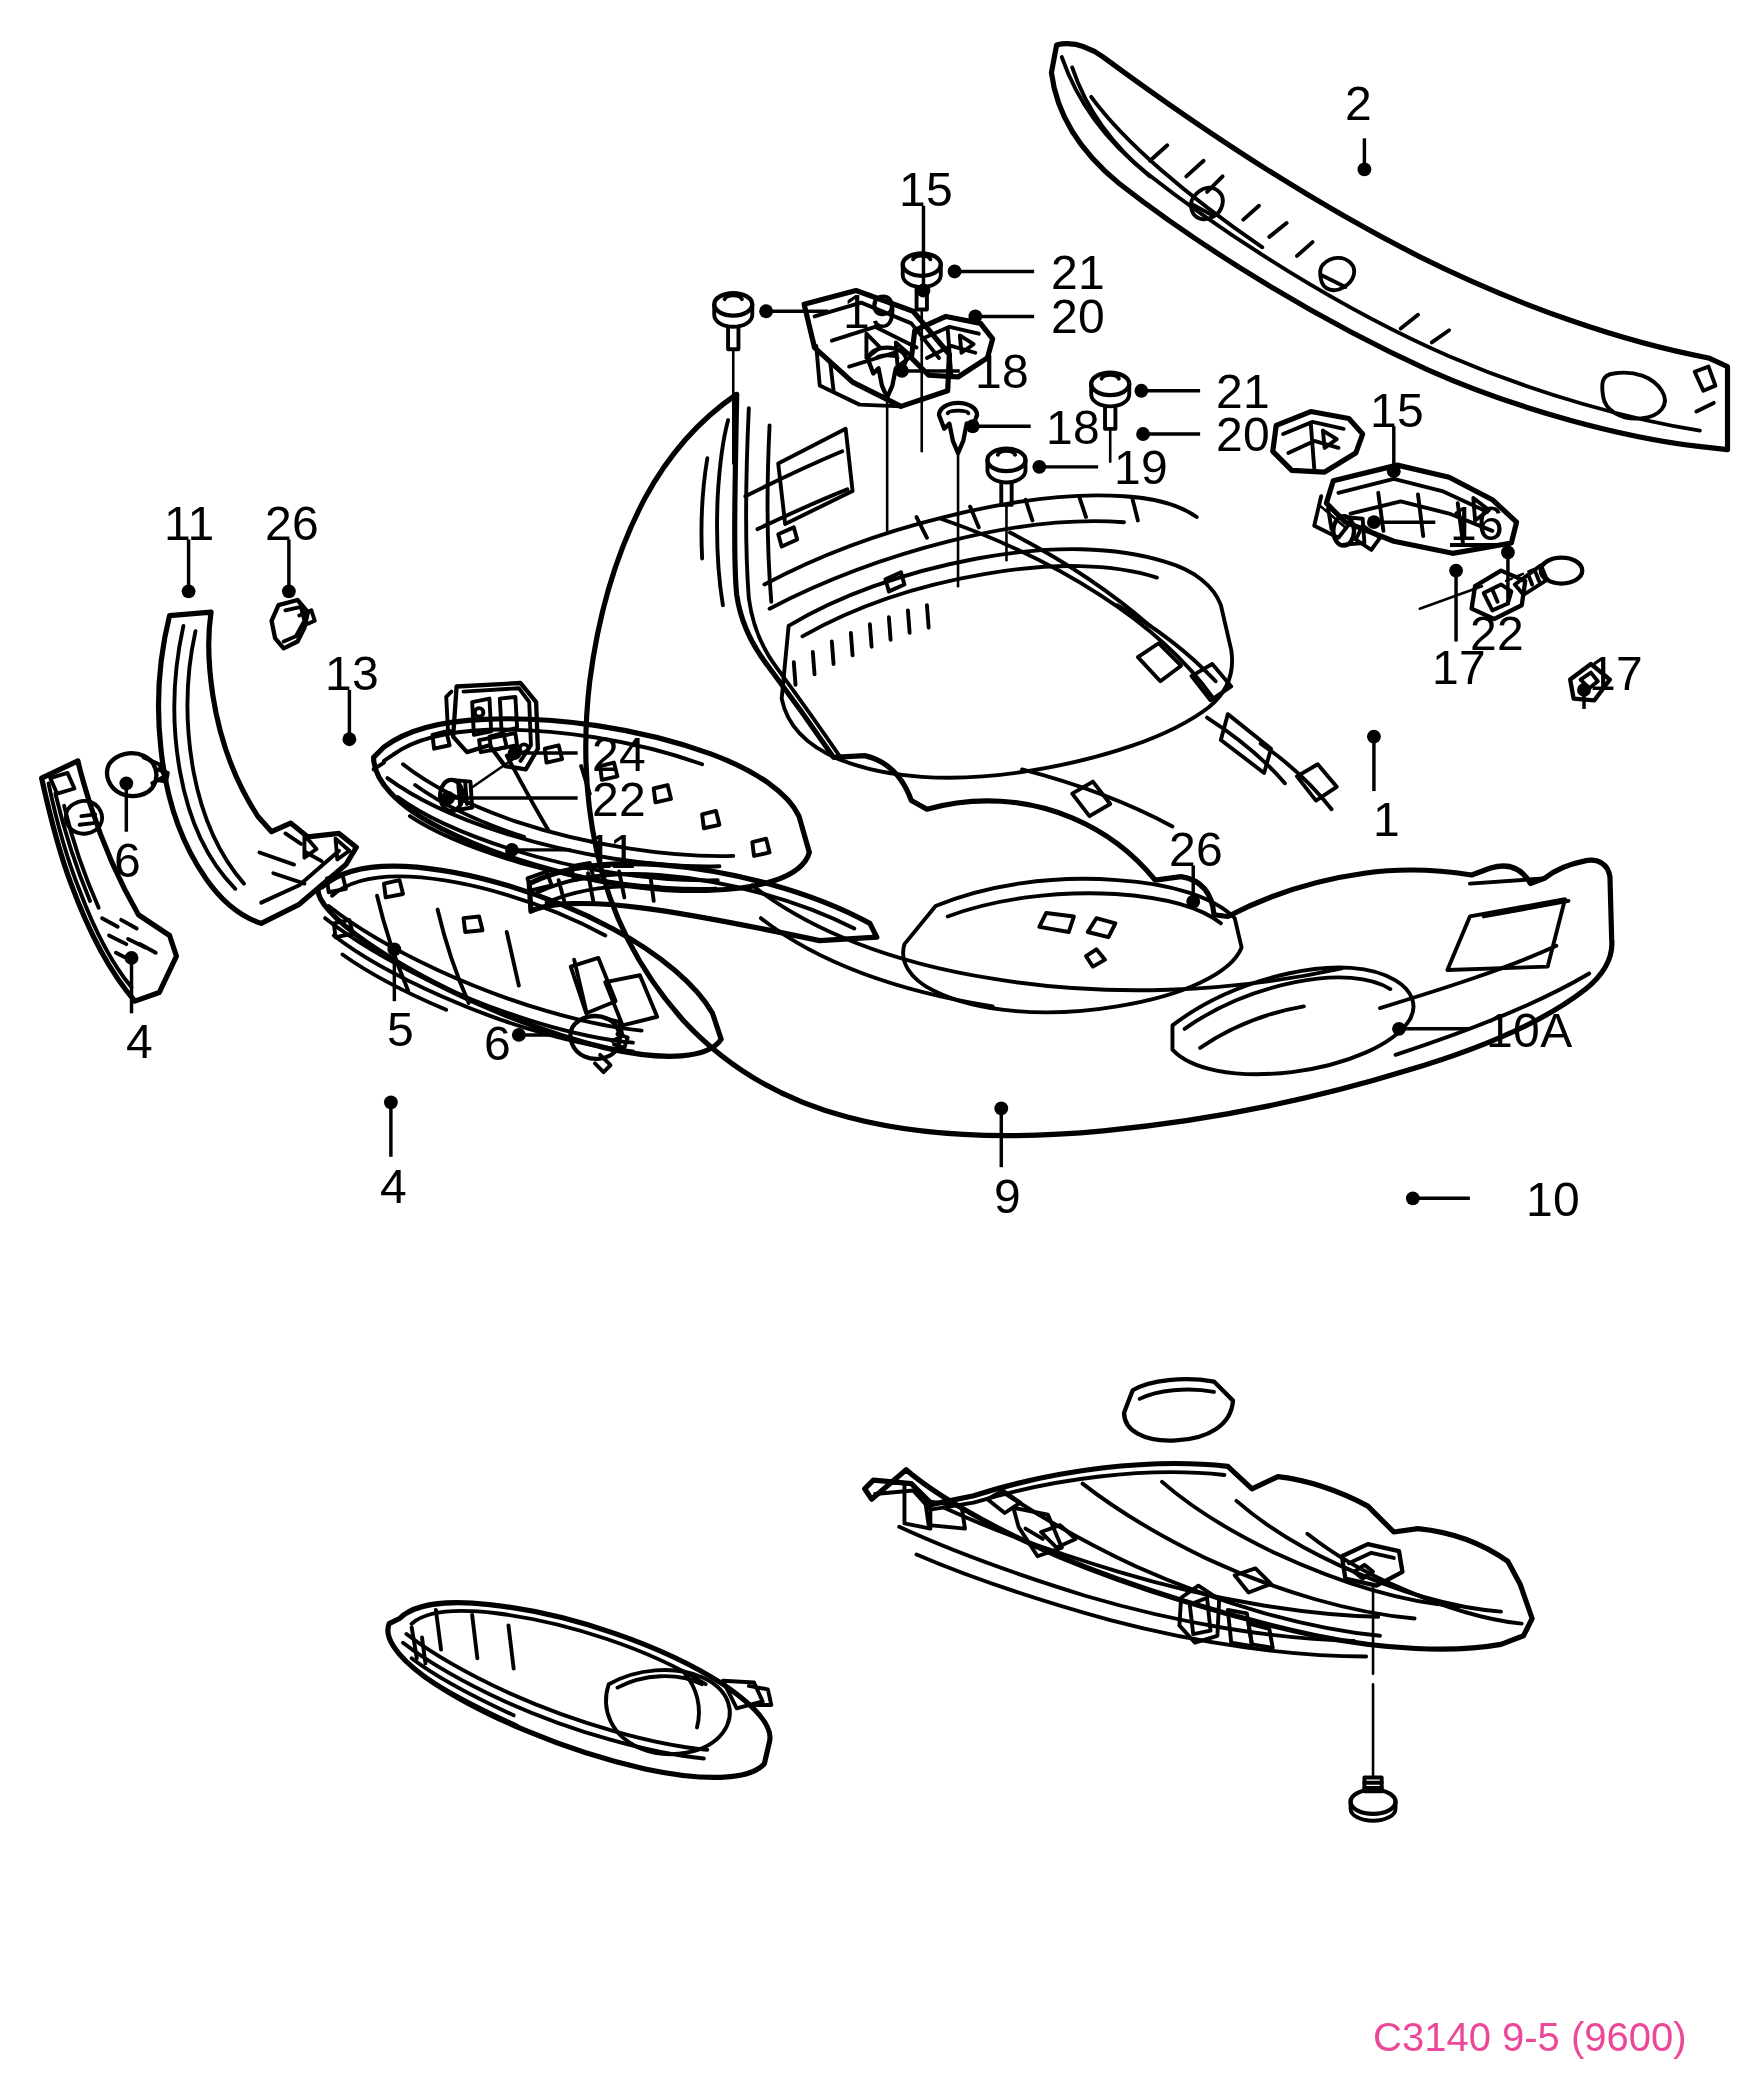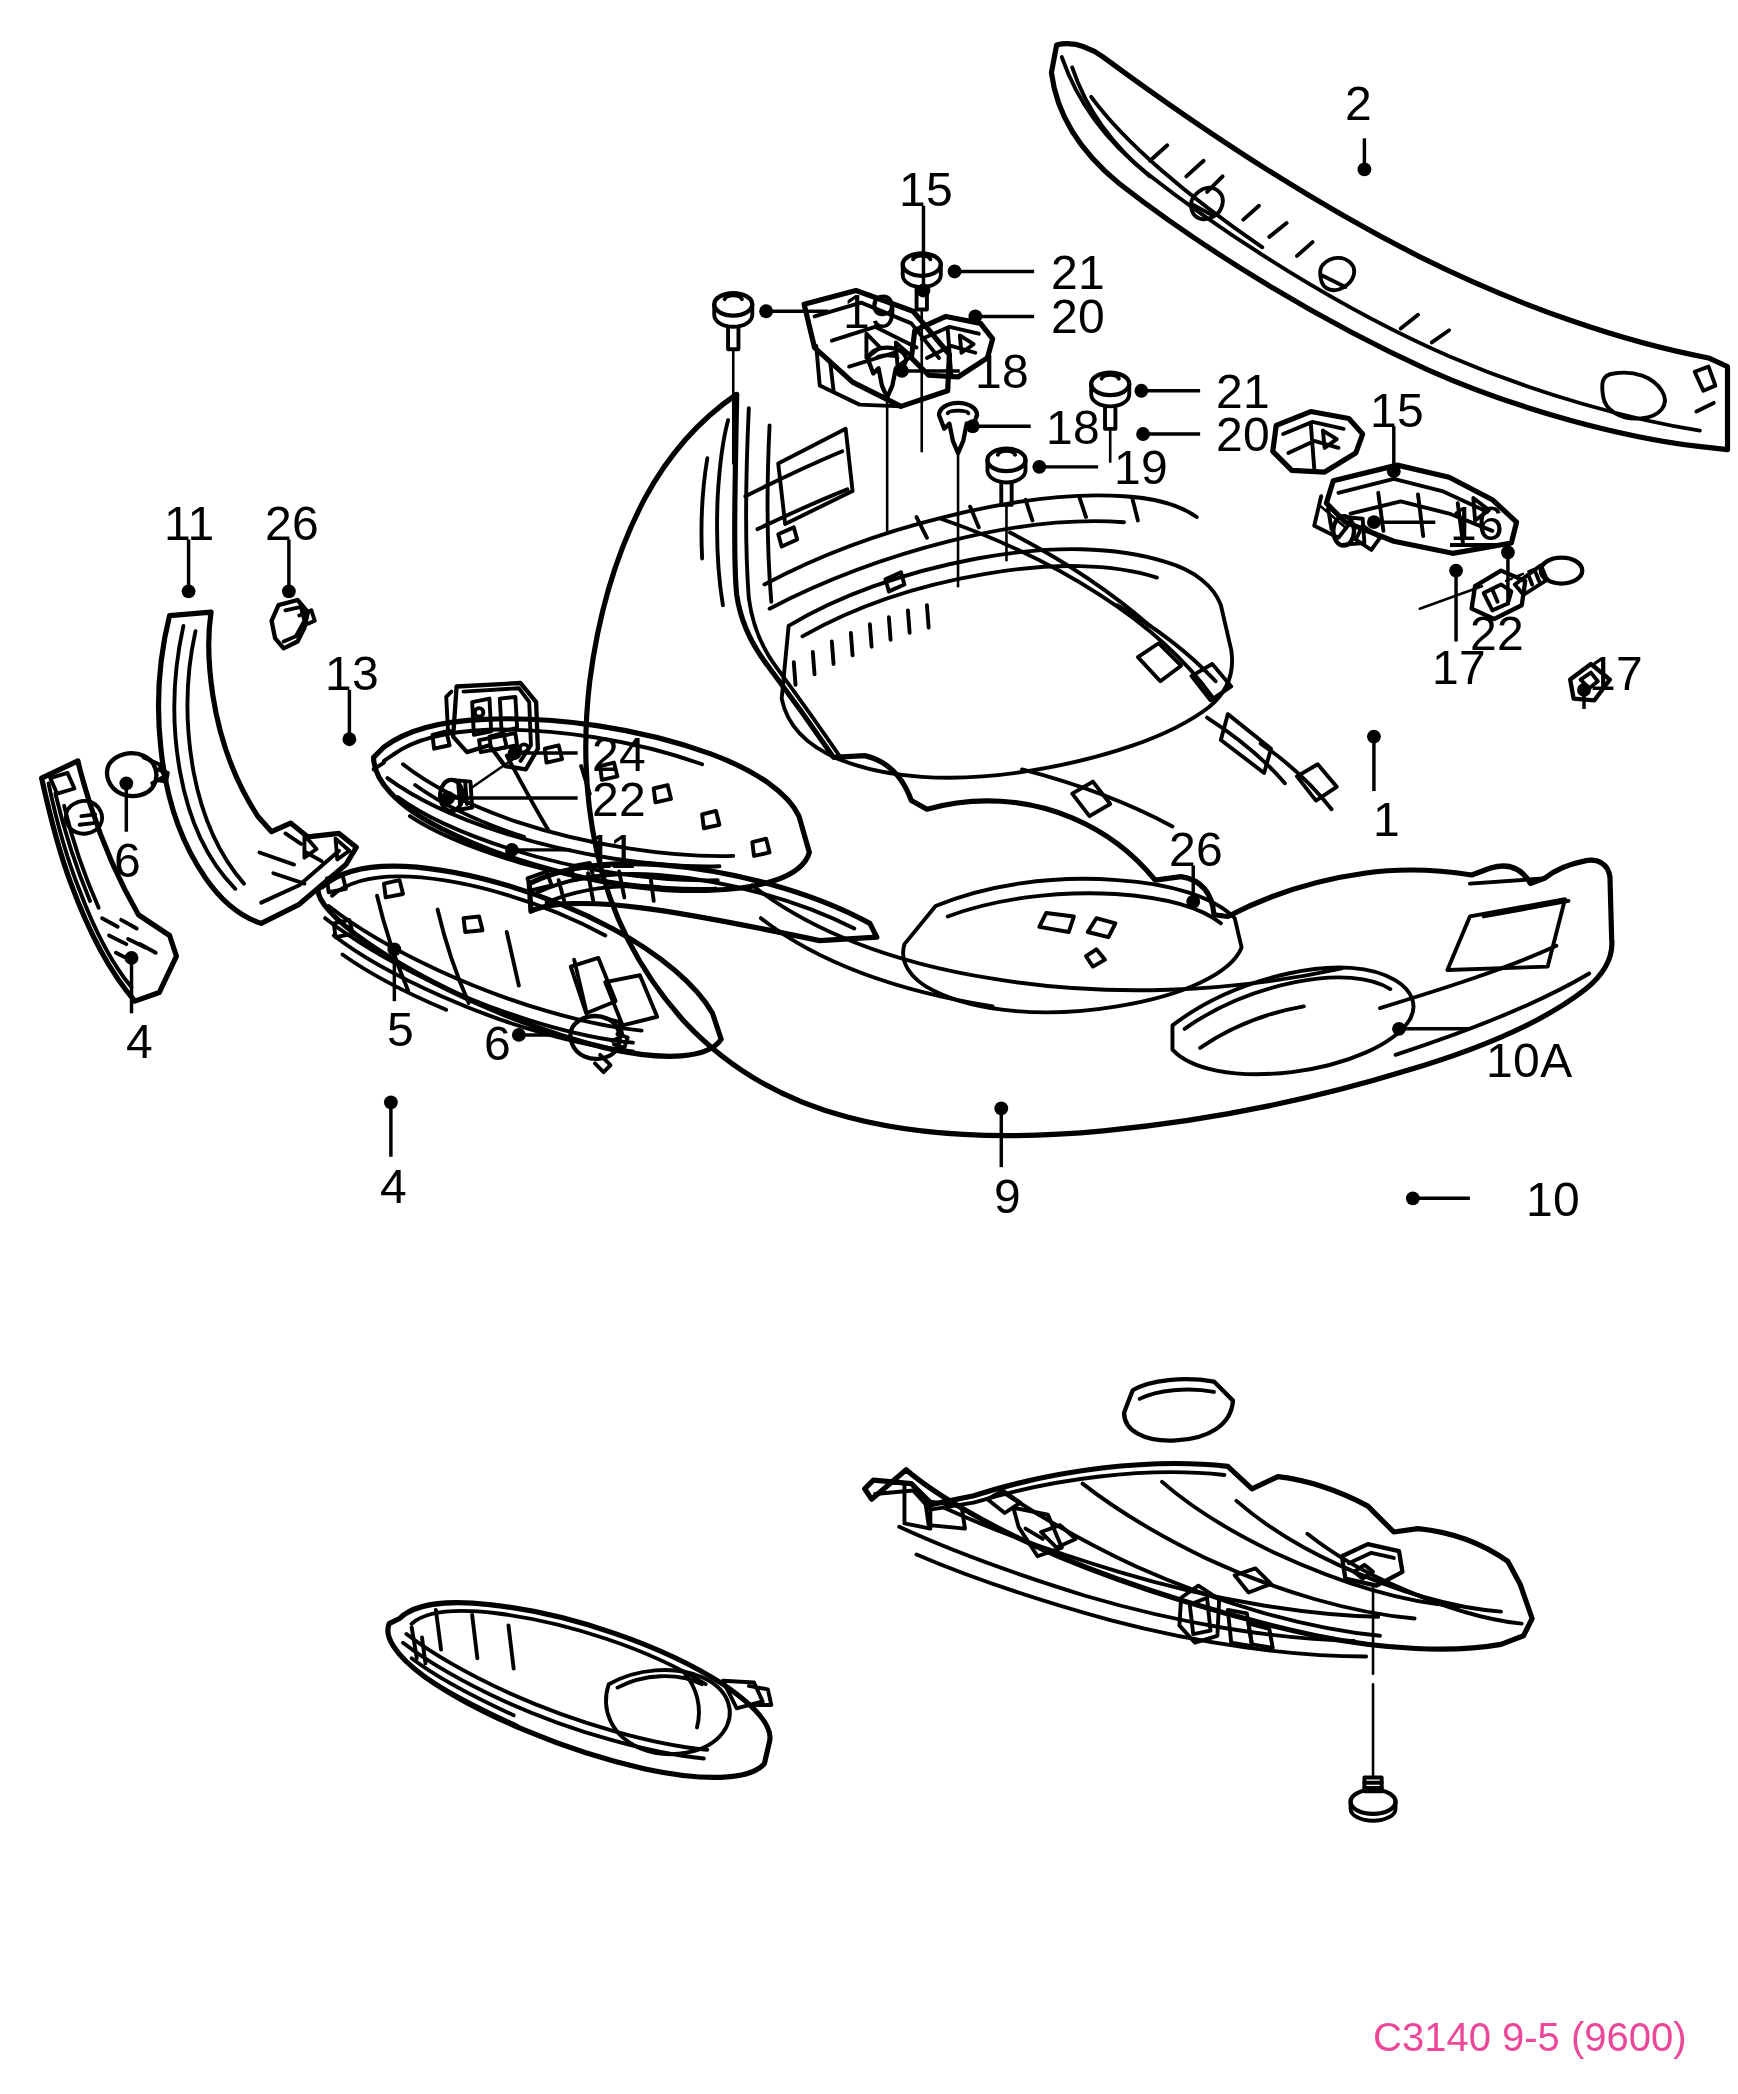--- a/index.html
+++ b/index.html
@@ -562,21 +562,21 @@
       <div class="callout" style="left: 592px; top: 731px;">24</div>
       <div class="callout" style="left: 592px; top: 776px;">22</div>
       <div class="callout" style="left: 586px; top: 828px;">11</div>
       <div class="callout" style="left: 114px; top: 837px;">6</div>
       <div class="callout" style="left: 1373px; top: 796px;">1</div>
       <div class="callout" style="left: 1589px; top: 650px;">17</div>
       <div class="callout" style="left: 1169px; top: 826px;">26</div>
       <div class="callout" style="left: 126px; top: 1018px;">4</div>
       <div class="callout" style="left: 387px; top: 1006px;">5</div>
       <div class="callout" style="left: 484px; top: 1020px;">6</div>
-      <div class="callout" style="left: 1486px; top: 1007px; margin-top: 30px;">10A</div>
+      <div class="callout" style="left: 1486px; top: 1007px;">10A</div>
       <div class="callout" style="left: 380px; top: 1163px;">4</div>
       <div class="callout" style="left: 994px; top: 1173px;">9</div>
       <div class="callout" style="left: 1526px; top: 1176px;">10</div>
     </div>
 
   <div class="caption" style="left:1373px; top:2015px;">C3140 9-5 (9600)</div>
 
 </div>
 
 

